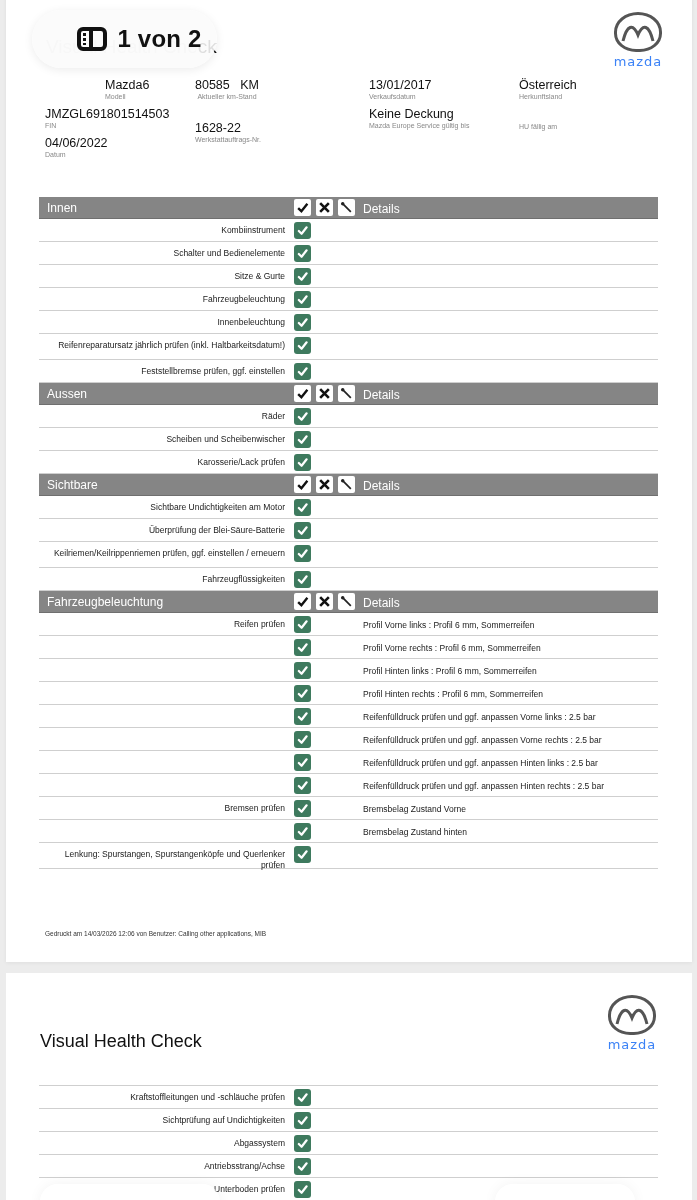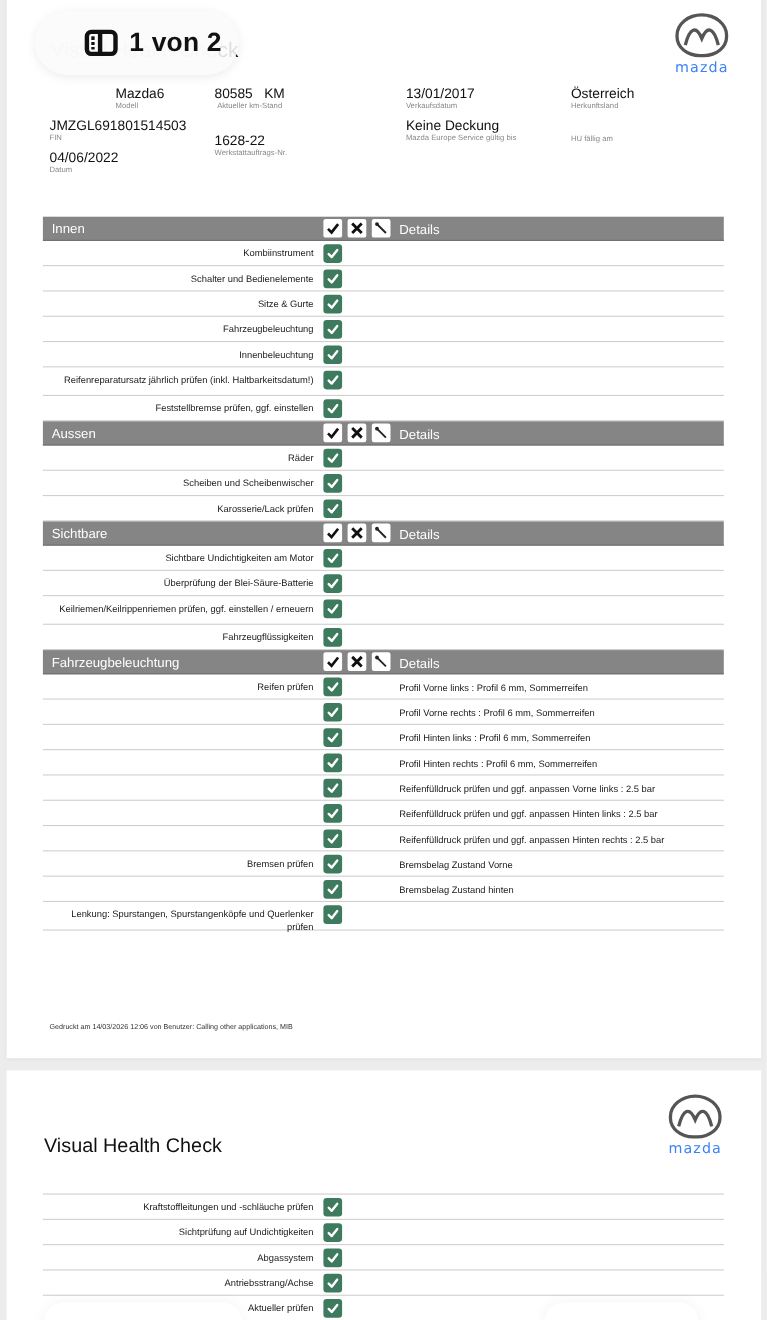--- a/index.html
+++ b/index.html
@@ -366,20 +366,29 @@
         </span>
         <span class="det">Reifenfülldruck prüfen und ggf. anpassen Vorne links :   2.5 bar</span>
       </div>
       <div class="row">
         <span class="lbl"></span>
         <span class="chk">
           <svg width="11" height="11" viewBox="0 0 12 12">
             <path d="M2 6.5 L5 9.5 L10.5 2.5" fill="none" stroke="#fff" stroke-width="2.4" stroke-linecap="round" stroke-linejoin="round"></path>
           </svg>
         </span>
+        <span class="det">Reifenfülldruck prüfen und ggf. anpassen Vorne rechts :   2.5 bar</span>
+      </div>
+      <div class="row">
+        <span class="lbl"></span>
+        <span class="chk">
+          <svg width="11" height="11" viewBox="0 0 12 12">
+            <path d="M2 6.5 L5 9.5 L10.5 2.5" fill="none" stroke="#fff" stroke-width="2.4" stroke-linecap="round" stroke-linejoin="round"></path>
+          </svg>
+        </span>
         <span class="det">Reifenfülldruck prüfen und ggf. anpassen Hinten links :   2.5 bar</span>
       </div>
       <div class="row">
         <span class="lbl"></span>
         <span class="chk">
           <svg width="11" height="11" viewBox="0 0 12 12">
             <path d="M2 6.5 L5 9.5 L10.5 2.5" fill="none" stroke="#fff" stroke-width="2.4" stroke-linecap="round" stroke-linejoin="round"></path>
           </svg>
         </span>
         <span class="det">Reifenfülldruck prüfen und ggf. anpassen Hinten rechts :   2.5 bar</span>
@@ -453,21 +462,21 @@
       </div>
       <div class="row">
         <span class="lbl">Antriebsstrang/Achse</span>
         <span class="chk">
           <svg width="11" height="11" viewBox="0 0 12 12">
             <path d="M2 6.5 L5 9.5 L10.5 2.5" fill="none" stroke="#fff" stroke-width="2.4" stroke-linecap="round" stroke-linejoin="round"></path>
           </svg>
         </span>
       </div>
       <div class="row">
-        <span class="lbl">Aktueller prüfen</span>
+        <span class="lbl">Unterboden prüfen</span>
         <span class="chk">
           <svg width="11" height="11" viewBox="0 0 12 12">
             <path d="M2 6.5 L5 9.5 L10.5 2.5" fill="none" stroke="#fff" stroke-width="2.4" stroke-linecap="round" stroke-linejoin="round"></path>
           </svg>
         </span>
       </div>
     </div>
 </div>
 
 <div class="badge">

